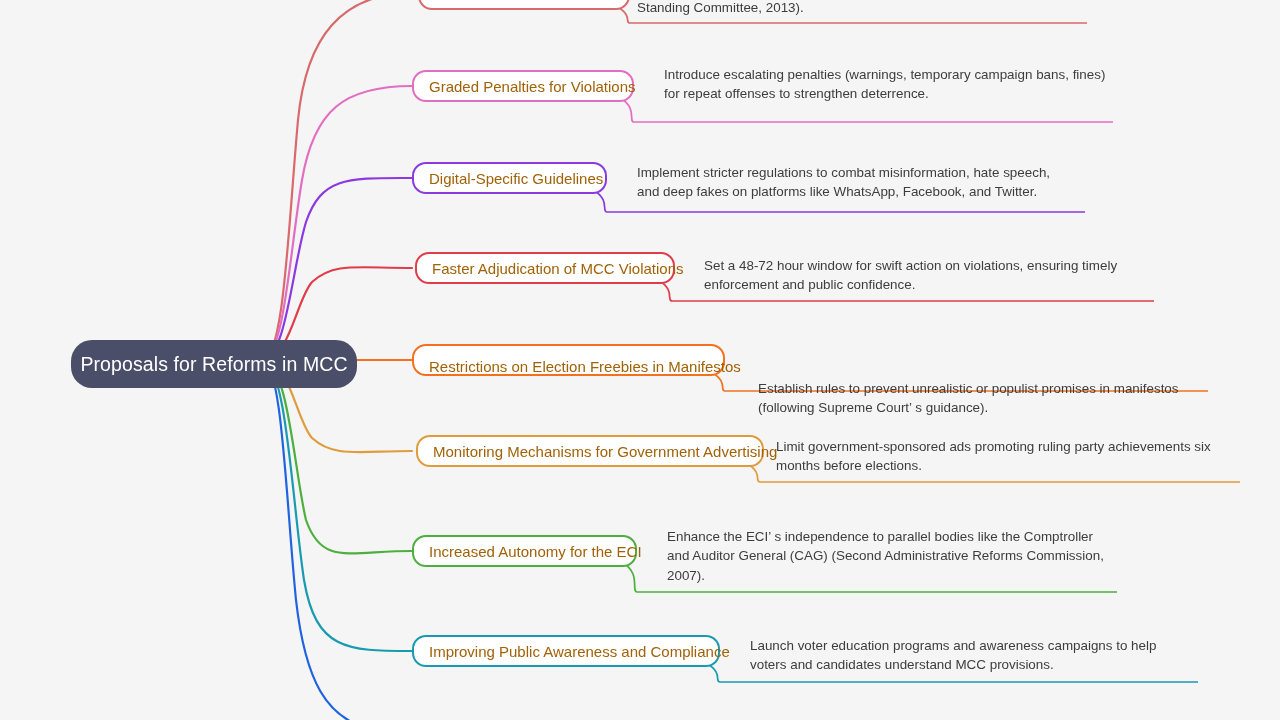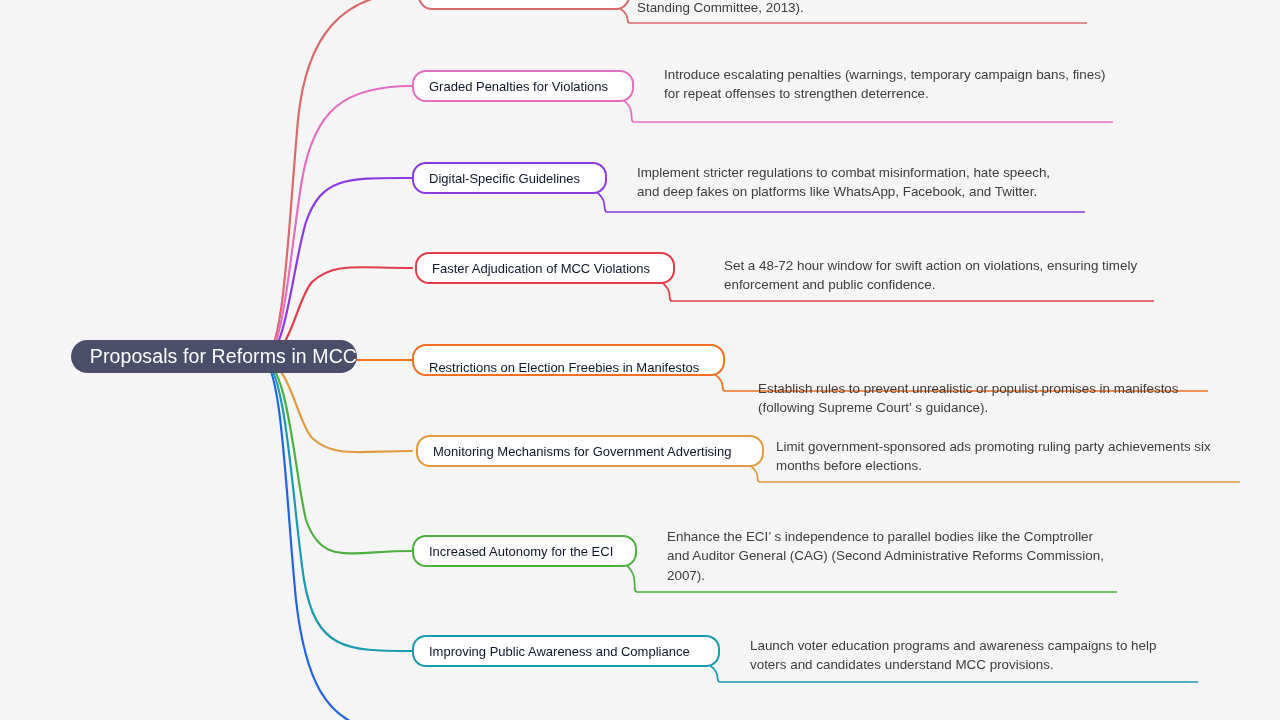--- a/index.html
+++ b/index.html
@@ -26,26 +26,26 @@
     top: 0;
     width: 1280px;
     height: 720px;
     pointer-events: none;
   }
   .root-node {
     position: absolute;
     left: 71px;
     top: 340px;
     width: 286px;
-    height: 33px;
+    height: 48px;
     background: #4a4e69;
     border-radius: 21px;
     display: flex;
     align-items: center;
-    justify-content: flex-end;
+    justify-content: center;
     box-sizing: border-box;
   }
   .root-label {
     color: #ffffff;
     font-size: 19.5px;
     letter-spacing: .1px;
     white-space: nowrap;
   }
   .topic {
     position: absolute;
@@ -53,22 +53,22 @@
     border: 2px solid #888;
     border-radius: 14px;
     height: 32px;
     display: flex;
     align-items: center;
     padding: 0 15px;
     box-sizing: border-box;
     white-space: nowrap;
   }
   .topic-label {
-    font-size: 13px;
-    color: #0f172a;
+    font-size: 15px;
+    color: #a16207;
     line-height: 1;
   }
   .desc {
     position: absolute;
     font-size: 13.4px;
     color: #3d3d3d;
     line-height: 19.4px;
     white-space: pre-line;
   }
 </style>
@@ -124,21 +124,21 @@
       <div class="topic" style="left: 412px; top: 635px; width: 308px; border-color: rgb(24, 155, 176);">
         <span class="topic-label">Improving Public Awareness and Compliance</span>
       </div>
     </div>
   <div id="descs">
       <div class="desc" style="left: 637px; top: -2px;">Standing Committee, 2013).</div>
       <div class="desc" style="left: 664px; top: 65px;">Introduce escalating penalties (warnings, temporary campaign bans, fines)
 for repeat offenses to strengthen deterrence.</div>
       <div class="desc" style="left: 637px; top: 163px;">Implement stricter regulations to combat misinformation, hate speech,
 and deep fakes on platforms like WhatsApp, Facebook, and Twitter.</div>
-      <div class="desc" style="left: 704px; top: 256px; margin-left: 20px;">Set a 48-72 hour window for swift action on violations, ensuring timely
+      <div class="desc" style="left: 704px; top: 256px;">Set a 48-72 hour window for swift action on violations, ensuring timely
 enforcement and public confidence.</div>
       <div class="desc" style="left: 758px; top: 346px; margin-top: 33px;">Establish rules to prevent unrealistic or populist promises in manifestos
 (following Supreme Court’ s guidance).</div>
       <div class="desc" style="left: 776px; top: 437px;">Limit government-sponsored ads promoting ruling party achievements six
 months before elections.</div>
       <div class="desc" style="left: 667px; top: 527px;">Enhance the ECI’ s independence to parallel bodies like the Comptroller
 and Auditor General (CAG) (Second Administrative Reforms Commission,
 2007).</div>
       <div class="desc" style="left: 750px; top: 636px;">Launch voter education programs and awareness campaigns to help
 voters and candidates understand MCC provisions.</div>

